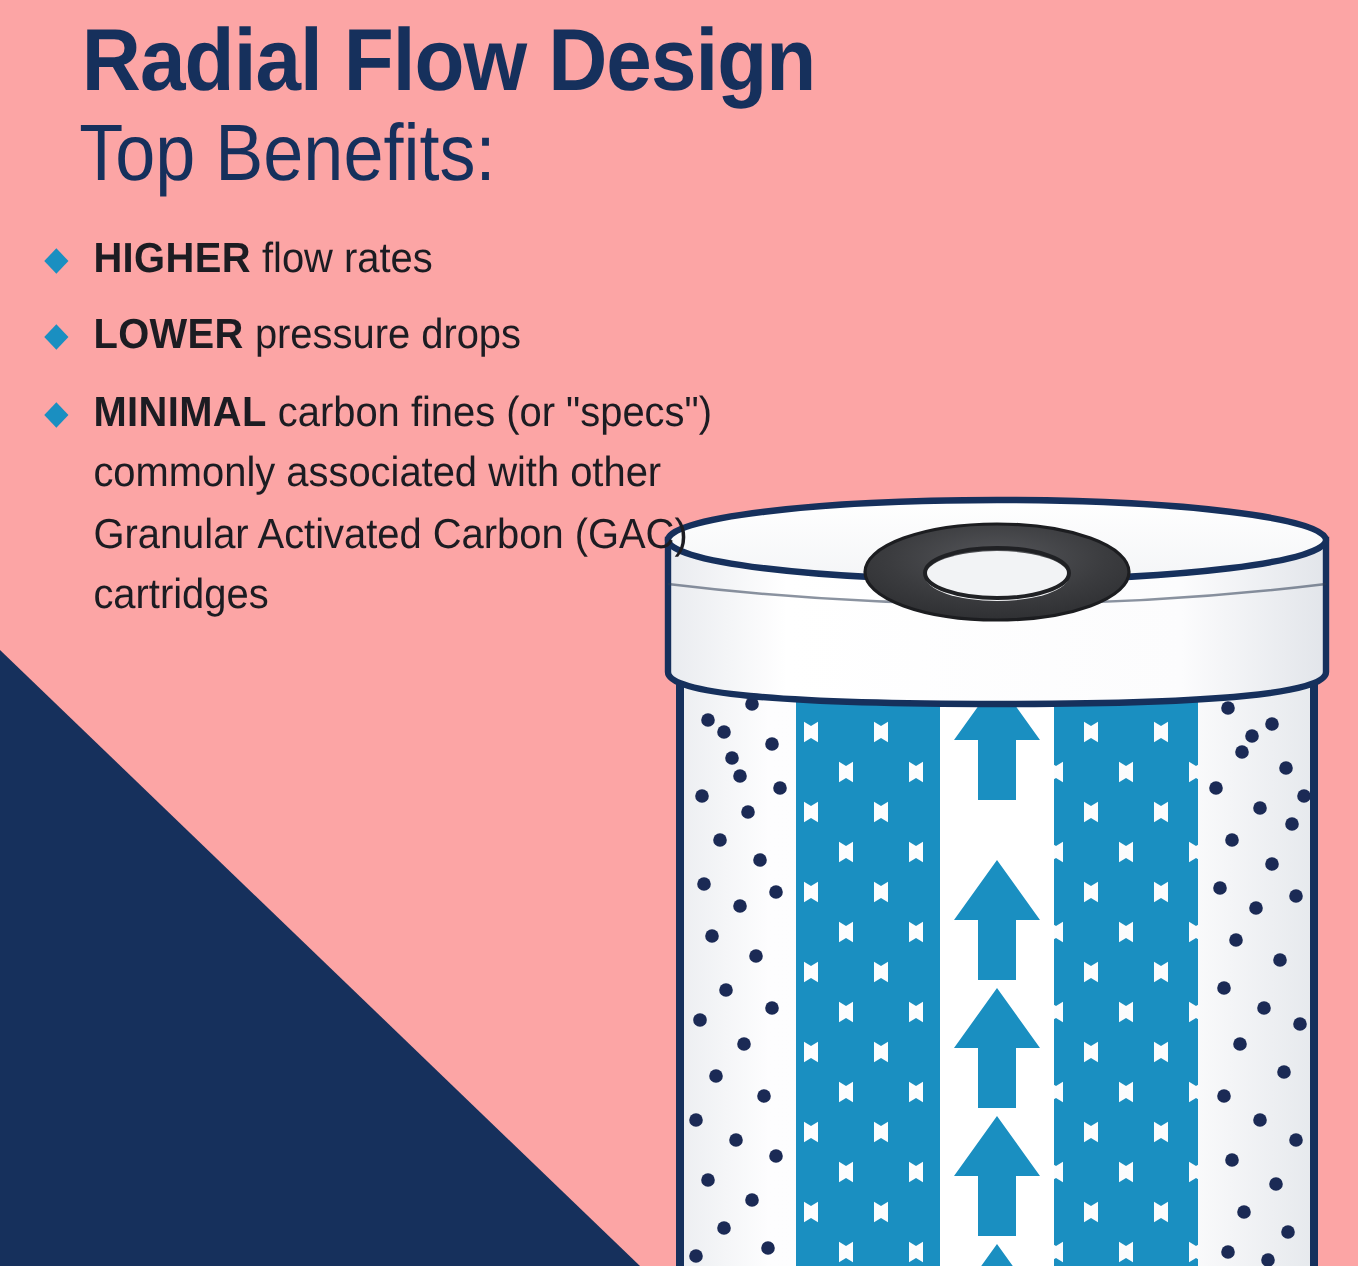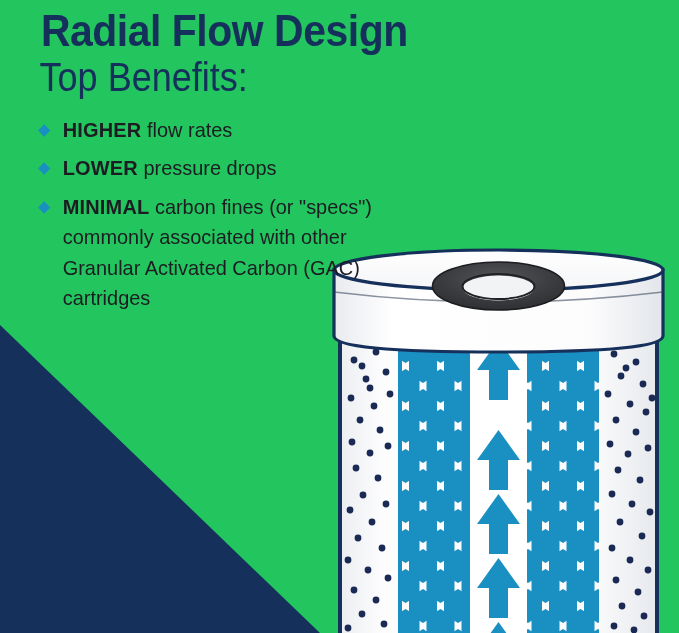--- a/index.html
+++ b/index.html
@@ -5,21 +5,21 @@
 <style>
   html, body {
     margin: 0;
     padding: 0;
     background: #ffffff;
   }
   #infographic {
     position: relative;
     width: 679px;
     height: 633px;
-    background: #22c55e;
+    background: #fca5a5;
     overflow: hidden;
     font-family: "Liberation Sans", sans-serif;
     -webkit-font-smoothing: antialiased;
   }
 
   
   .corner-wedge {
     position: absolute;
     left: 0;
     top: 0;
@@ -58,21 +58,21 @@
     line-height: 1.08;
     color: #16305c;
     transform: scaleX(0.9);
     transform-origin: left center;
     white-space: nowrap;
   }
 
   .benefits {
     list-style: none;
     margin: 16px 0 0 0;
-    padding: 0 0 0 38px;
+    padding: 0 0 0 22px;
   }
   .benefit-item {
     position: relative;
     padding: 0 0 0 26px;
     margin: 0 0 8px 0;
     font-family: "Liberation Sans Narrow", "Liberation Sans", sans-serif;
     font-size: 21px;
     line-height: 1.45;
     color: #1c1c22;
     transform: scaleX(0.95);

